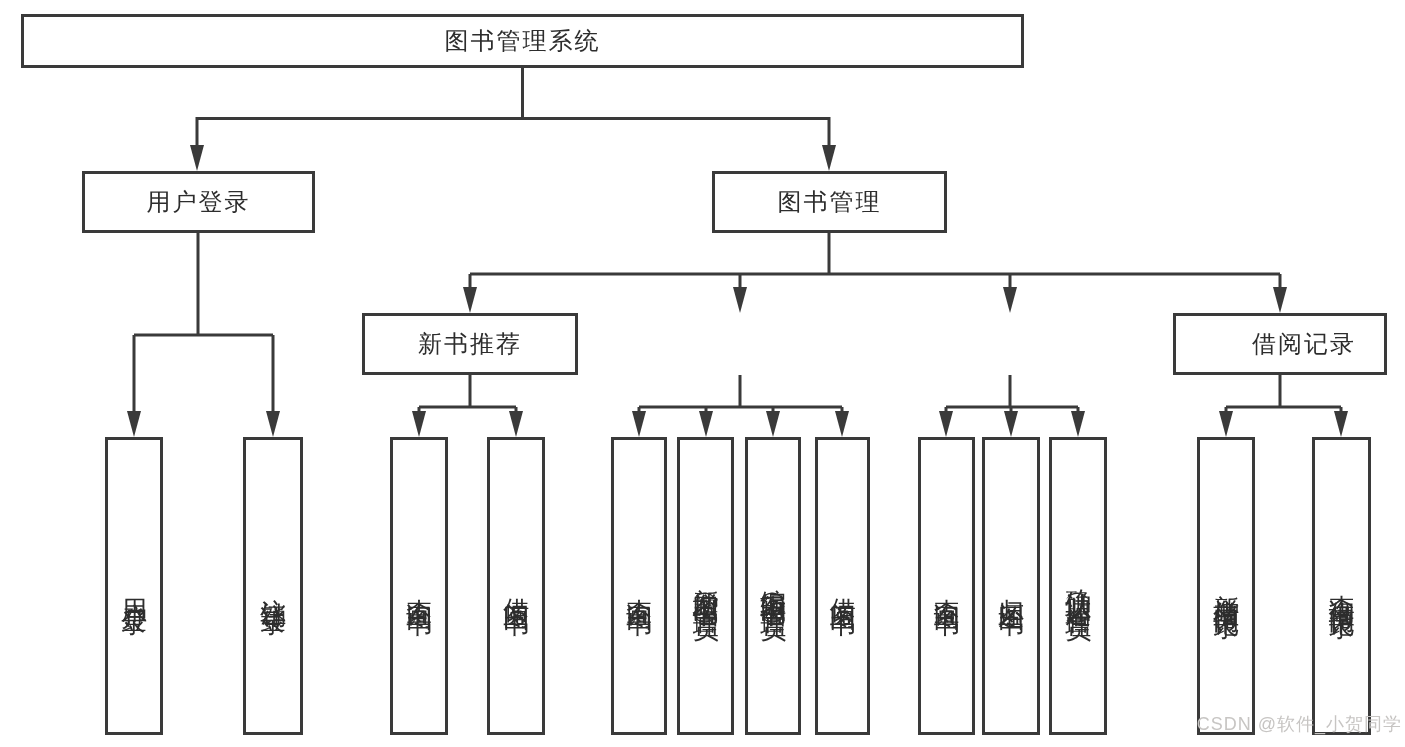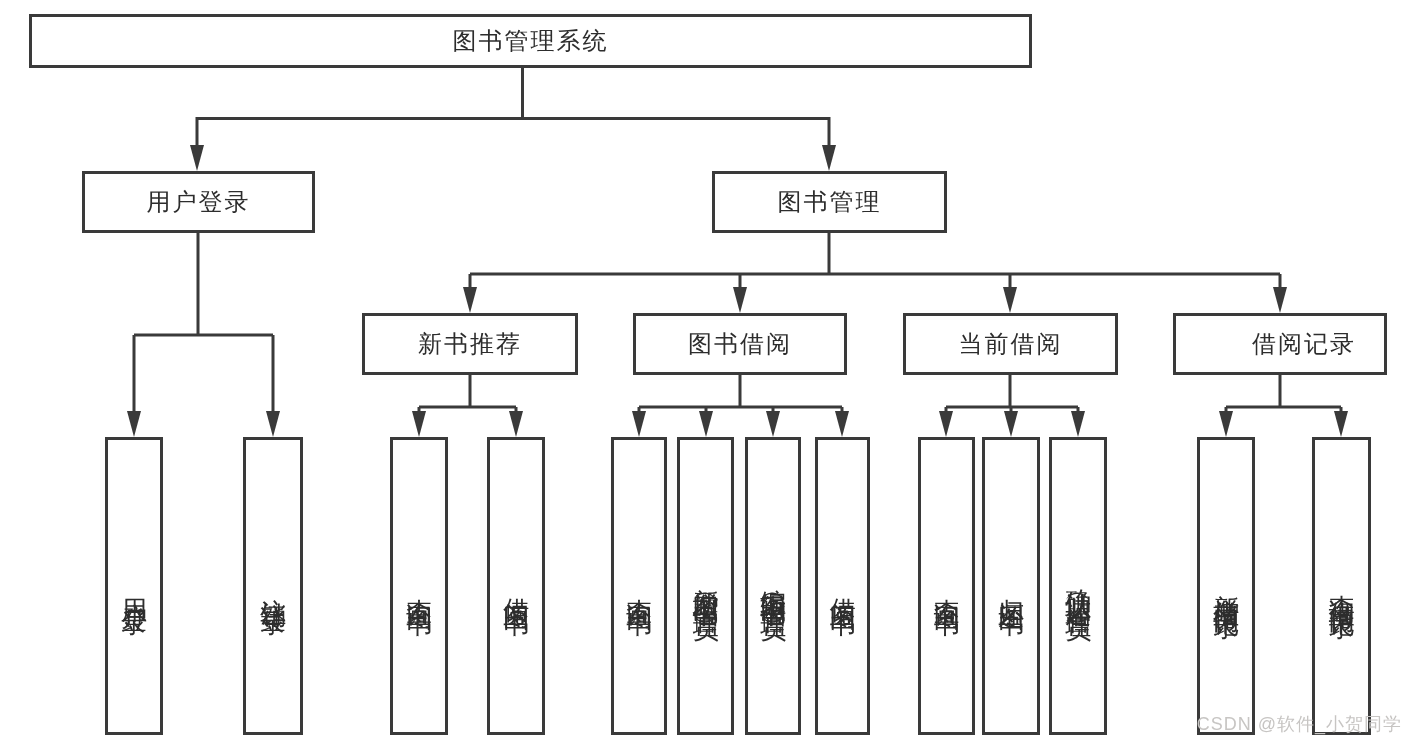--- a/index.html
+++ b/index.html
@@ -77,39 +77,33 @@
       <polygon points="766,411 780,411 773,437"></polygon>
       <polygon points="835,411 849,411 842,437"></polygon>
       <polygon points="939,411 953,411 946,437"></polygon>
       <polygon points="1004,411 1018,411 1011,437"></polygon>
       <polygon points="1071,411 1085,411 1078,437"></polygon>
       <polygon points="1219,411 1233,411 1226,437"></polygon>
       <polygon points="1334,411 1348,411 1341,437"></polygon>
     </g>
   </svg>
 
-  <div class="box h" style="left:21px; top:14px; width:1003px; height:54px;margin-left:8px;">
+  <div class="box h" style="left:21px; top:14px; width:1003px; height:54px;">
     <span>图书管理系统</span>
   </div>
 
   <div class="box h" style="left:82px; top:171px; width:233px; height:62px;">
     <span>用户登录</span>
   </div>
   <div class="box h" style="left:362px; top:313px; width:216px; height:62px;">
     <span>新书推荐</span>
   </div>
 
   <div class="box h" style="left:712px; top:171px; width:235px; height:62px;">
     <span>图书管理</span>
-  </div>
-  <div class="box h" style="left:633px; top:313px; width:214px; height:62px;">
-    <span>图书借阅</span>
-  </div>
-  <div class="box h" style="left:903px; top:313px; width:215px; height:62px;">
-    <span>当前借阅</span>
   </div>
   <div class="box h" style="left:1173px; top:313px; width:214px; height:62px;padding-left:48px;">
     <span>借阅记录</span>
   </div>
 
   <div class="box v" style="left:105px; top:437px; width:58px; height:298px;">
     <span>用户登录</span>
   </div>
   <div class="box v" style="left:243px; top:437px; width:60px; height:298px;">
     <span>注销登录</span>

